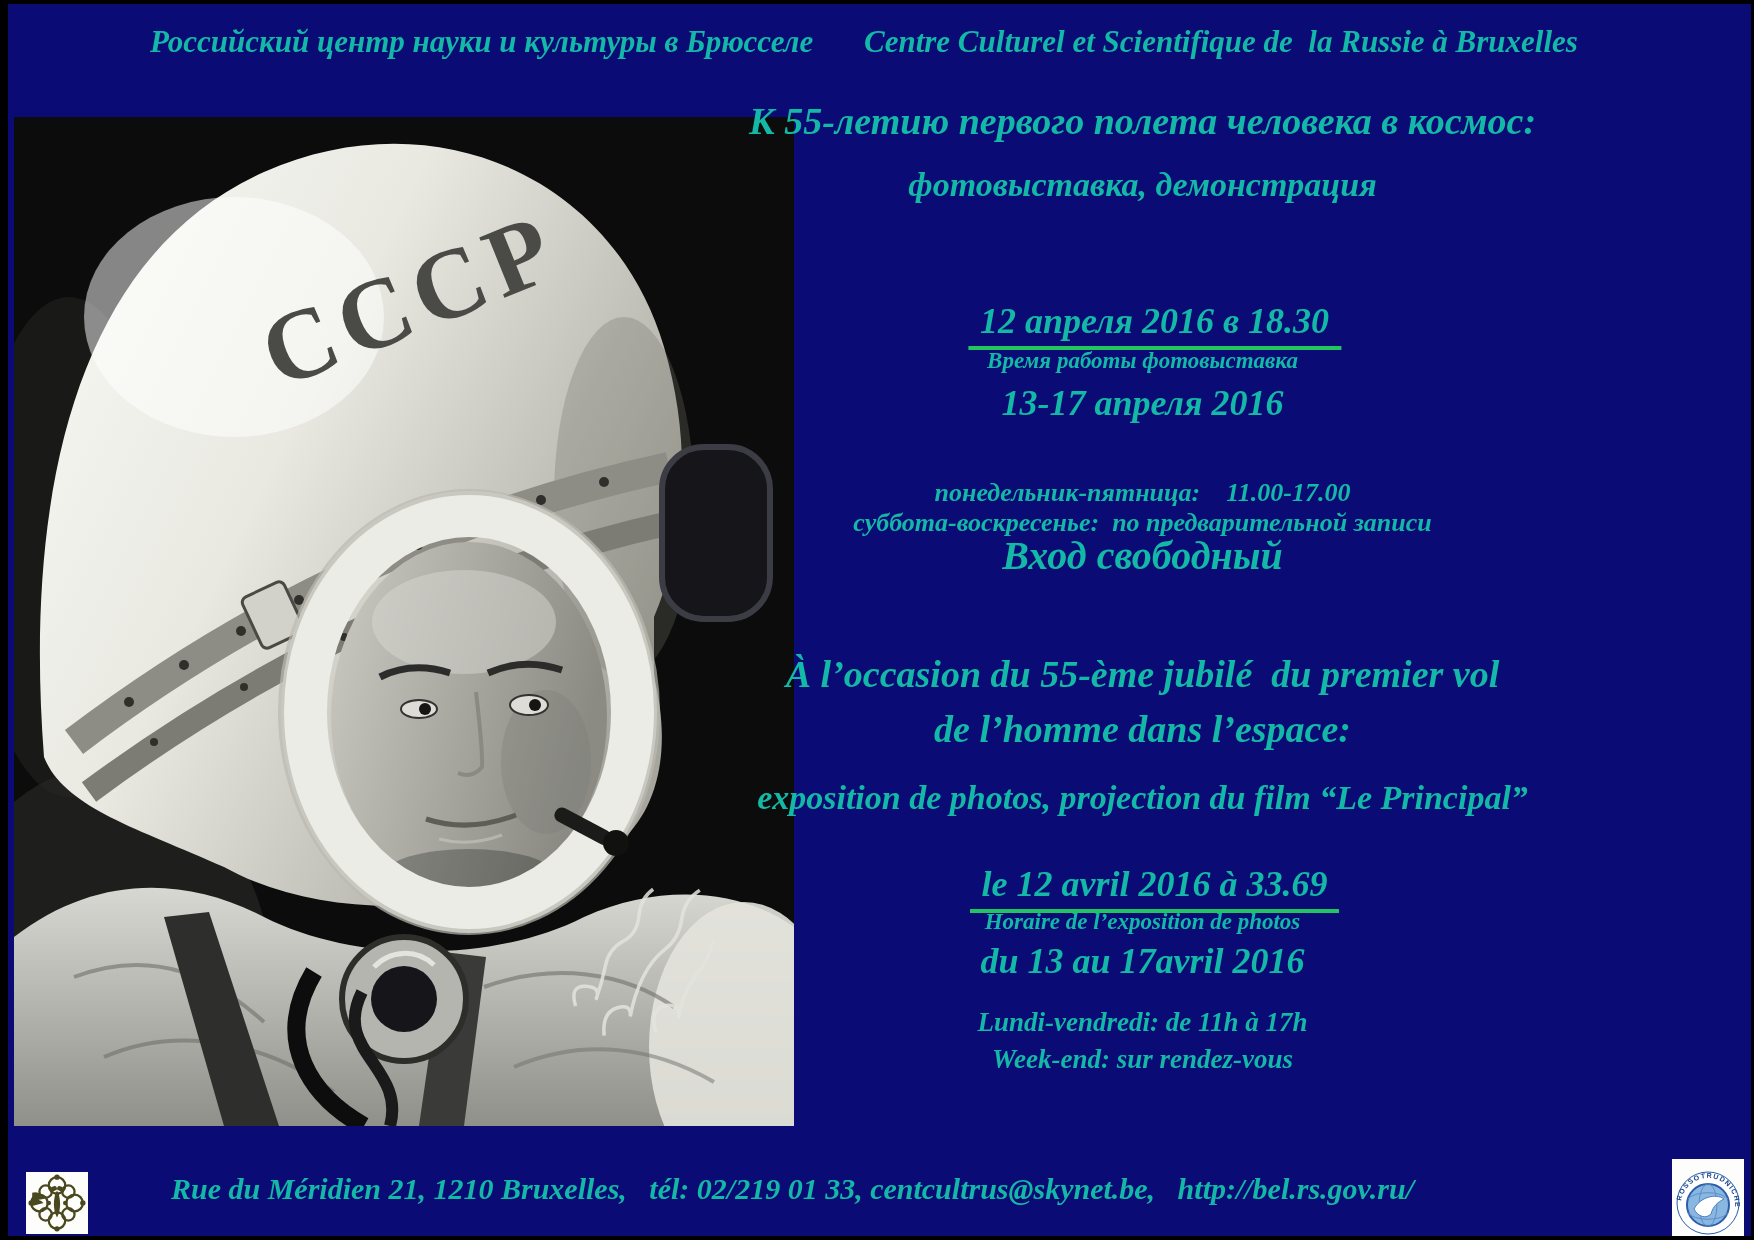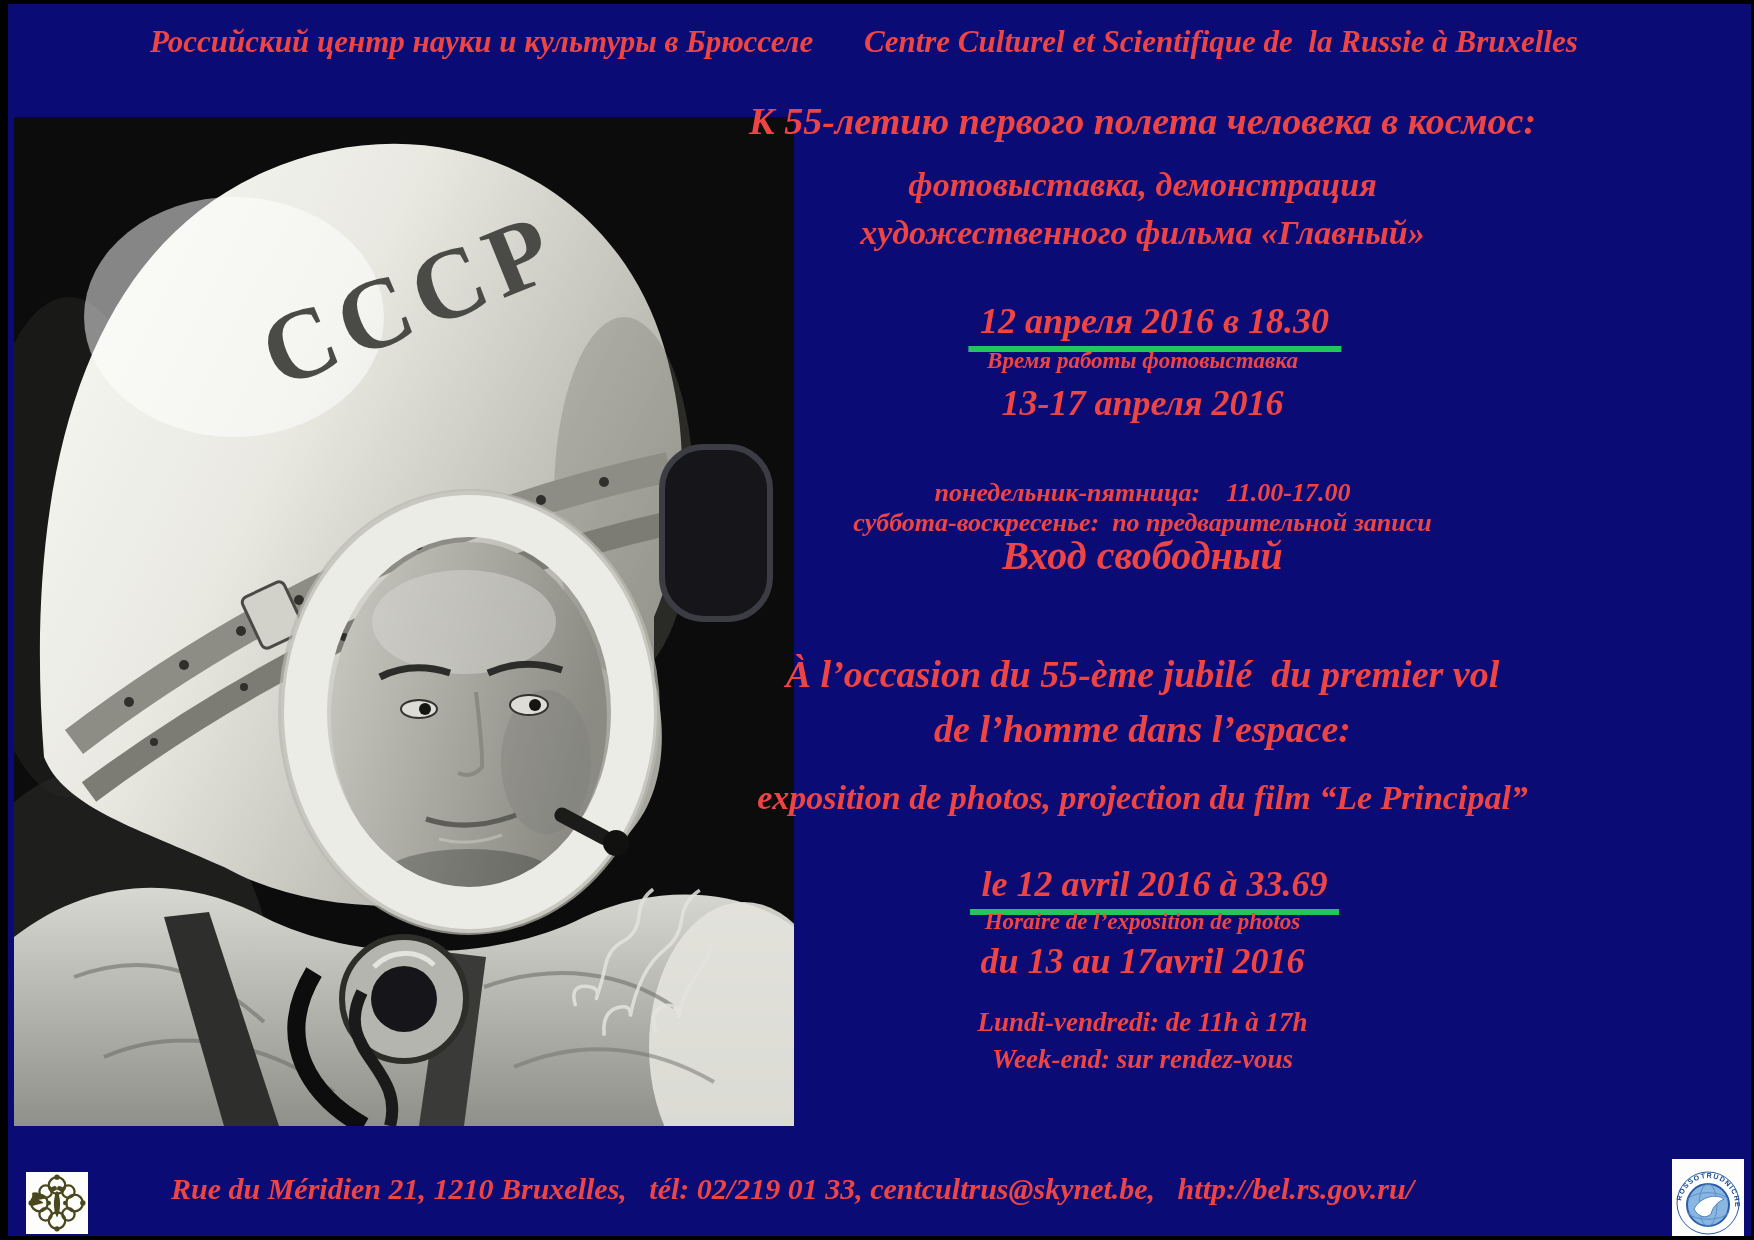--- a/index.html
+++ b/index.html
@@ -10,38 +10,38 @@
     background:#0b0b75;
     border:solid #000;
     border-width:4px 3px 4px 8px;
     overflow:hidden;
     font-family:"Liberation Serif", serif;
     color:#ffffff;
   }
   .script{
     font-style:italic;
     font-weight:bold;
-    color:#ef4444;
+    color:#14b8a6;
     white-space:pre;
   }
   .hdr{position:absolute;top:20px;font-size:31px;}
   .hdr-ru{left:142px;}
   .hdr-fr{left:856px;}
   .photo-wrap{position:absolute;left:6px;top:113px;width:780px;height:1009px;background:#0b0b0b;}
   .photo-wrap svg{display:block;width:100%;height:100%;}
   .col{position:absolute;left:747px;top:0;width:775px;height:1240px;}
   .line{position:absolute;left:50%;transform:translateX(-50%);white-space:pre;text-align:center;}
   .fs-title{font-size:38px;}
   .fs-mid{font-size:34px;}
   .fs-date{font-size:36px;}
   .fs-label{font-size:23px;}
   .fs-info{font-size:26px;margin-top:32px;}
   .fs-big{font-size:40px;}
   .fs-info2{font-size:27px;font-style:italic;}
-  .underlined{display:inline-block;border-bottom:6px solid #22c55e;padding:0 12px 4px 12px;}
+  .underlined{display:inline-block;border-bottom:4px solid #22c55e;padding:0 12px 4px 12px;}
   .footer-text{
     position:absolute;left:87px;top:1168px;width:1395px;
     font-size:30px;text-align:center;
   }
   .logo-left{position:absolute;left:18px;top:1168px;width:62px;height:62px;background:#fdfdfb;}
   .logo-right{position:absolute;left:1664px;top:1155px;width:72px;height:80px;background:#fdfdfb;}
   .logo-left svg,.logo-right svg{display:block;width:100%;height:100%;}
 </style>
 </head>
 <body>
@@ -146,21 +146,20 @@
         <path d="M 540 790 q 14 -16 22 -2 q 8 14 -6 16 q 18 -4 34 -10 q 16 -6 30 2 q 14 8 30 0 q 16 -8 30 -2"></path>
         <path d="M 530 830 q 18 -14 30 -4 q 12 10 0 16 q 20 -8 40 -10 q 20 -2 36 4 q 16 6 34 -2 q 18 -8 34 0"></path>
         <path d="M 560 872 q 16 -18 28 -6 q 10 12 -4 18 q 22 -10 44 -8 q 22 2 40 -4"></path>
       </g>
     </svg>
   </div>
 
   <div class="col">
     <div class="line script fs-title" style="top:95px">К 55-летию первого полета человека в космос:</div>
     <div class="line script fs-mid" style="top:162px">фотовыставка, демонстрация</div>
-    <div class="line script fs-mid" style="top:210px">художественного фильма «Главный»</div>
     <div class="line" style="top:278px">
       <span class="script fs-date underlined">12 апреля 2016 в 18.30</span>
     </div>
     <div class="line script fs-label" style="top:344px">Время работы фотовыставка</div>
     <div class="line script fs-date" style="top:378px">13-17 апреля 2016</div>
     <div class="line script fs-info" style="top:442px">понедельник-пятница:    11.00-17.00</div>
     <div class="line script fs-info" style="top:472px">суббота-воскресенье:  по предварительной записи</div>
     <div class="line script fs-big" style="top:528px">Вход свободный</div>
 
     <div class="line script fs-title" style="top:648px">À l’occasion du 55-ème jubilé  du premier vol</div>

